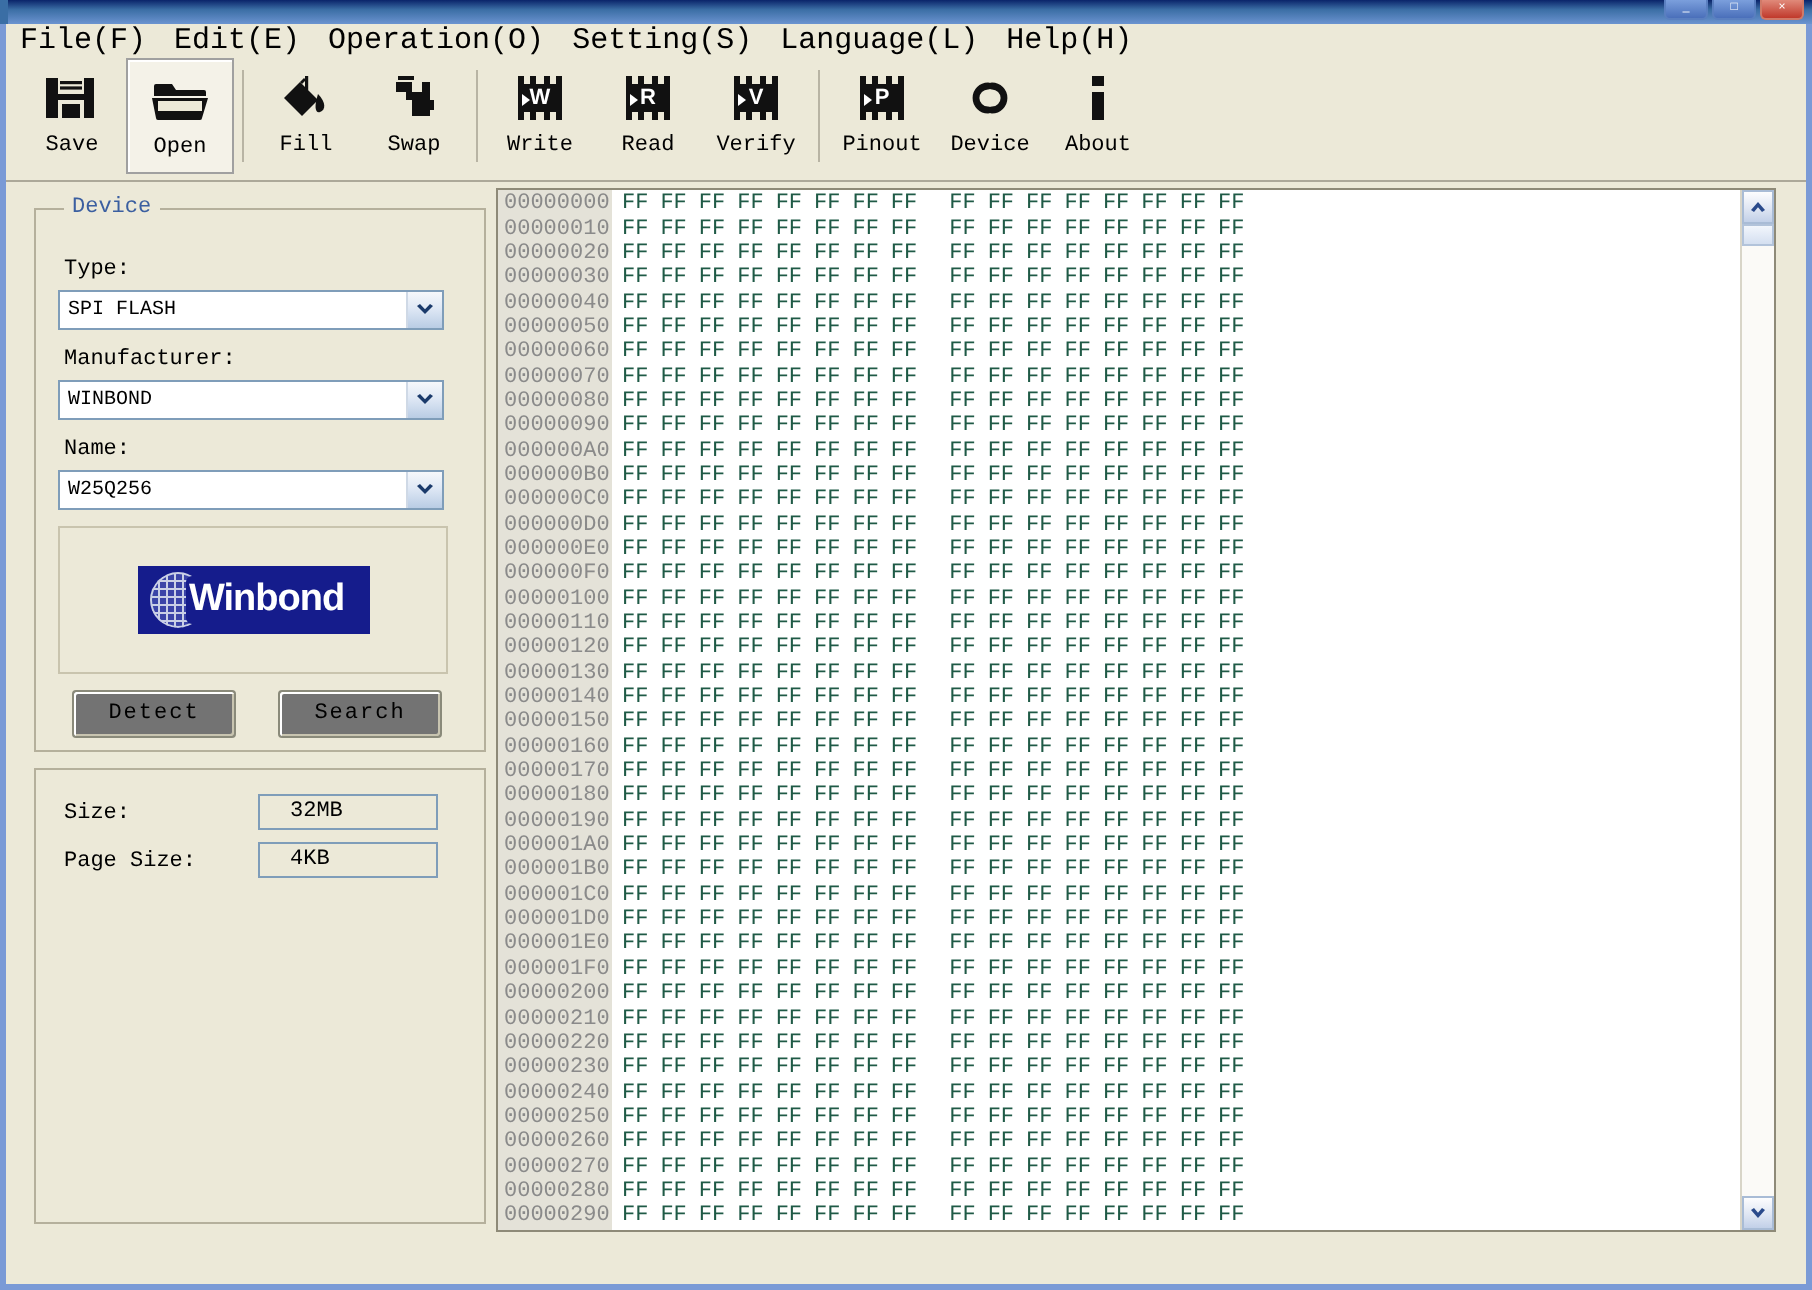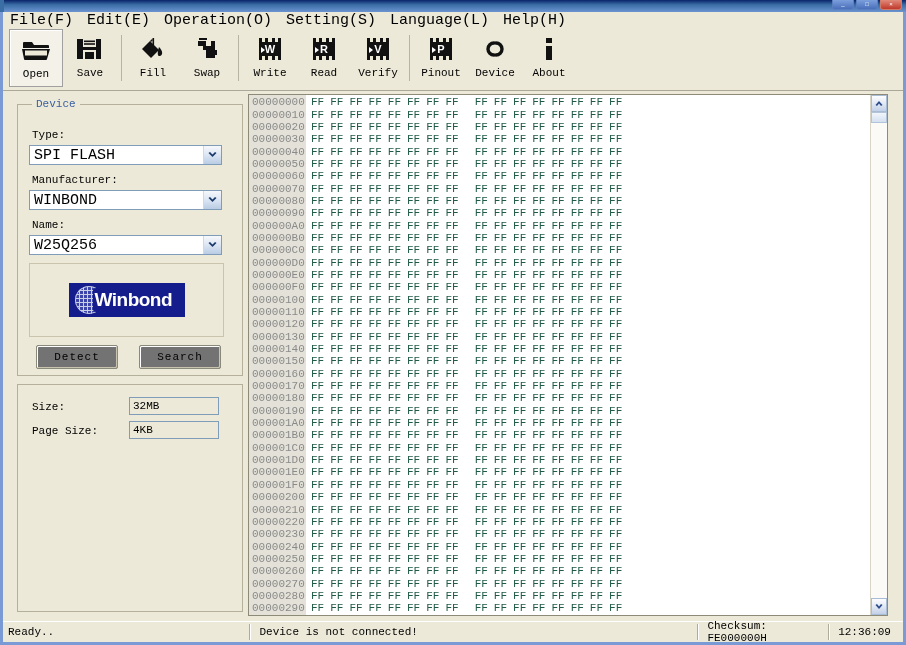--- a/index.html
+++ b/index.html
@@ -184,21 +184,21 @@
     height: 20px;
     border: 1px solid #7f9db9;
     background: #fff;
     box-sizing: border-box;
     display: flex; align-items: center;
   }
   .combo .val {
     flex: 1;
     padding-left: 4px;
     font-family: "Liberation Mono", monospace;
-    font-size: 15px;
+    font-size: 10px;
     color: #000;
     white-space: nowrap; overflow: hidden;
   }
   .combo .arrow {
     width: 17px; height: 18px;
     margin-right: 0px;
     background: linear-gradient(to bottom, #f6f8fb 0%, #dfe8f5 45%, #b9cce4 100%);
     border-left: 1px solid #cfd9e6;
     display: flex; align-items: center; justify-content: center;
   }
@@ -258,21 +258,21 @@
     letter-spacing: 1px;
   }
 
   .roinput {
     position: absolute;
     height: 18px;
     border: 1px solid #7f9db9;
     background: #ece9d8;
     box-sizing: border-box;
     display: flex; align-items: center;
-    padding-left: 3px;
+    padding-left: 15px;
     font-family: "Liberation Mono", monospace;
     font-size: 11px;
     color: #000;
   }
 
   
   .hex-wrap {
     position: absolute; left: 245px; top: 3px;
     width: 640px; height: 522px;
     border: 1px solid #8e8a78;
@@ -424,46 +424,46 @@
     <div class="menu-item">File(F)</div>
     <div class="menu-item">Edit(E)</div>
     <div class="menu-item">Operation(O)</div>
     <div class="menu-item">Setting(S)</div>
     <div class="menu-item">Language(L)</div>
     <div class="menu-item">Help(H)</div>
   </div>
 
   <div class="toolbar">
 
-    <div class="tb-btn pressed">
-      <div class="tb-icon">
-        <svg width="30" height="22" viewBox="0 0 30 22">
-          <path d="M2,7 L2,4 A1,1 0 0 1 3,3 L11,3 L13,6 L27,6 A1,1 0 0 1 28,7 L28,9 L2,9 Z" fill="#111"></path>
-          <path d="M1,10 L29,10 L26,20 A1,1 0 0 1 25,21 L4,21 A1,1 0 0 1 3,20 Z" fill="#111"></path>
-          <rect x="4" y="11.5" width="22" height="5" fill="#ece9d8"></rect>
-        </svg>
-      </div>
-      <div class="tb-label">Open</div>
-    </div>
-
     <div class="tb-btn">
       <div class="tb-icon">
         <svg width="26" height="24" viewBox="0 0 26 24">
           <rect x="2" y="2" width="22" height="20" fill="#111"></rect>
           <rect x="6" y="2" width="13" height="8" fill="#ece9d8"></rect>
           <rect x="7" y="3.5" width="11" height="1.6" fill="#111"></rect>
           <rect x="7" y="6.2" width="11" height="1.6" fill="#111"></rect>
           <rect x="6" y="13" width="13" height="9" fill="#ece9d8"></rect>
           <rect x="8" y="15" width="9" height="7" fill="#111"></rect>
           <rect x="0" y="2" width="3" height="20" fill="#111"></rect>
         </svg>
       </div>
       <div class="tb-label">Save</div>
     </div>
 
+    <div class="tb-btn pressed">
+      <div class="tb-icon">
+        <svg width="30" height="22" viewBox="0 0 30 22">
+          <path d="M2,7 L2,4 A1,1 0 0 1 3,3 L11,3 L13,6 L27,6 A1,1 0 0 1 28,7 L28,9 L2,9 Z" fill="#111"></path>
+          <path d="M1,10 L29,10 L26,20 A1,1 0 0 1 25,21 L4,21 A1,1 0 0 1 3,20 Z" fill="#111"></path>
+          <rect x="4" y="11.5" width="22" height="5" fill="#ece9d8"></rect>
+        </svg>
+      </div>
+      <div class="tb-label">Open</div>
+    </div>
+
     <div class="tb-sep"></div>
 
     <div class="tb-btn">
       <div class="tb-icon">
         <svg width="28" height="24" viewBox="0 0 28 24">
           <path d="M3,12 L11,4 L20,13 L12,21 Z" fill="#111"></path>
           <path d="M11,4 L13,2 L14,3 L12,5 Z" fill="#111"></path>
           <rect x="13.5" y="1" width="1.6" height="7" fill="#111"></rect>
           <path d="M20,10 C24,14 24,18 21,19 C18.5,19.8 18,16 20,10 Z" fill="#111"></path>
         </svg>
@@ -851,23 +851,14 @@
         <div class="sb-btn down">
           <svg width="8" height="5" viewBox="0 0 8 5">
               <path d="M4,5 L0.5,1 L2,0 L4,2.4 L6,0 L7.5,1 Z" fill="#2a4a8b"></path>
             </svg>
         </div>
       </div>
     </div>
 
   </div>
 
-  <div class="statusbar">
-    <div class="sb-pane" style="width:243px;">Ready..</div>
-    <div class="sb-div"></div>
-    <div class="sb-pane" style="width:440px;">Device is not connected!</div>
-    <div class="sb-div"></div>
-    <div class="sb-pane" style="width:122px;">Checksum: FE000000H</div>
-    <div class="sb-div"></div>
-    <div class="sb-pane" style="width:70px;">12:36:09</div>
-  </div>
 
 </div>
 
 </body></html>

